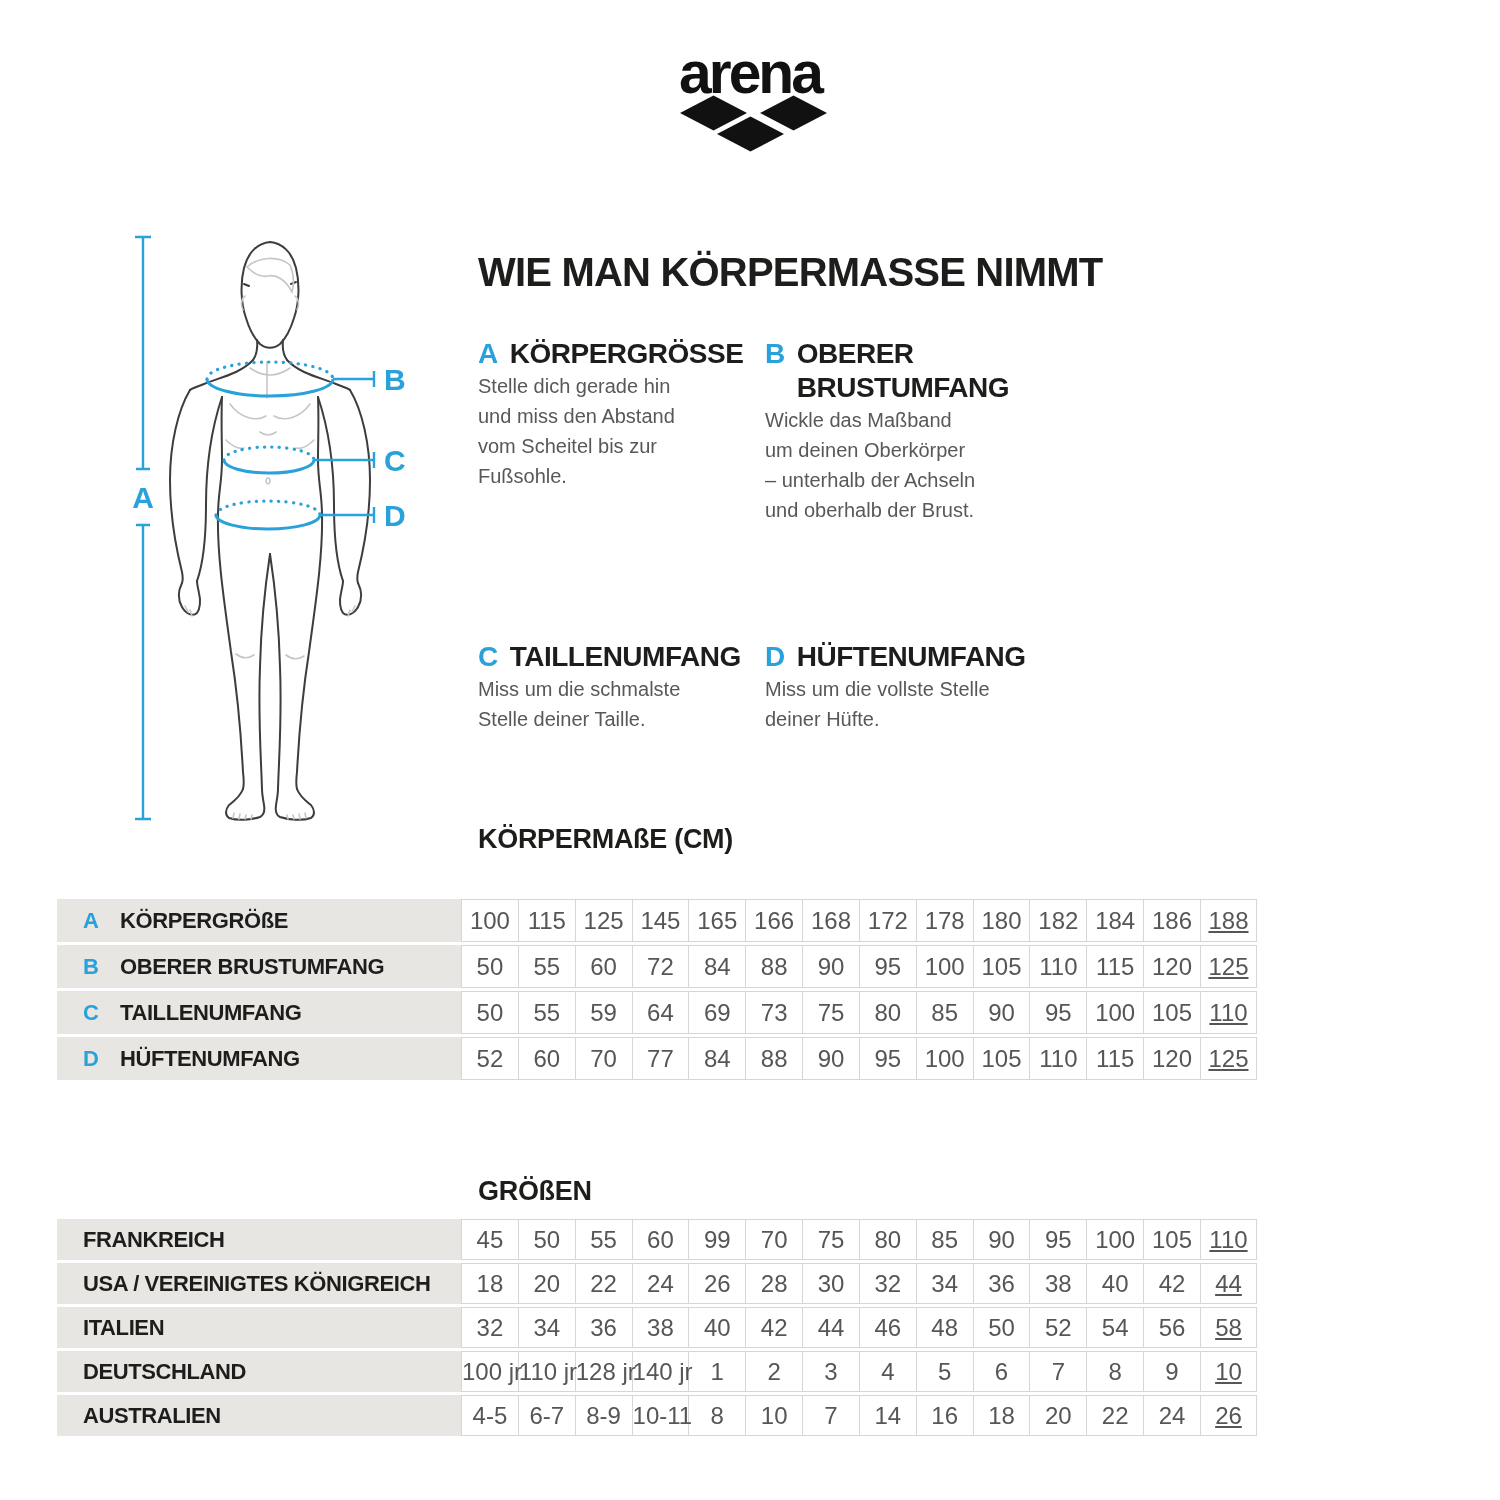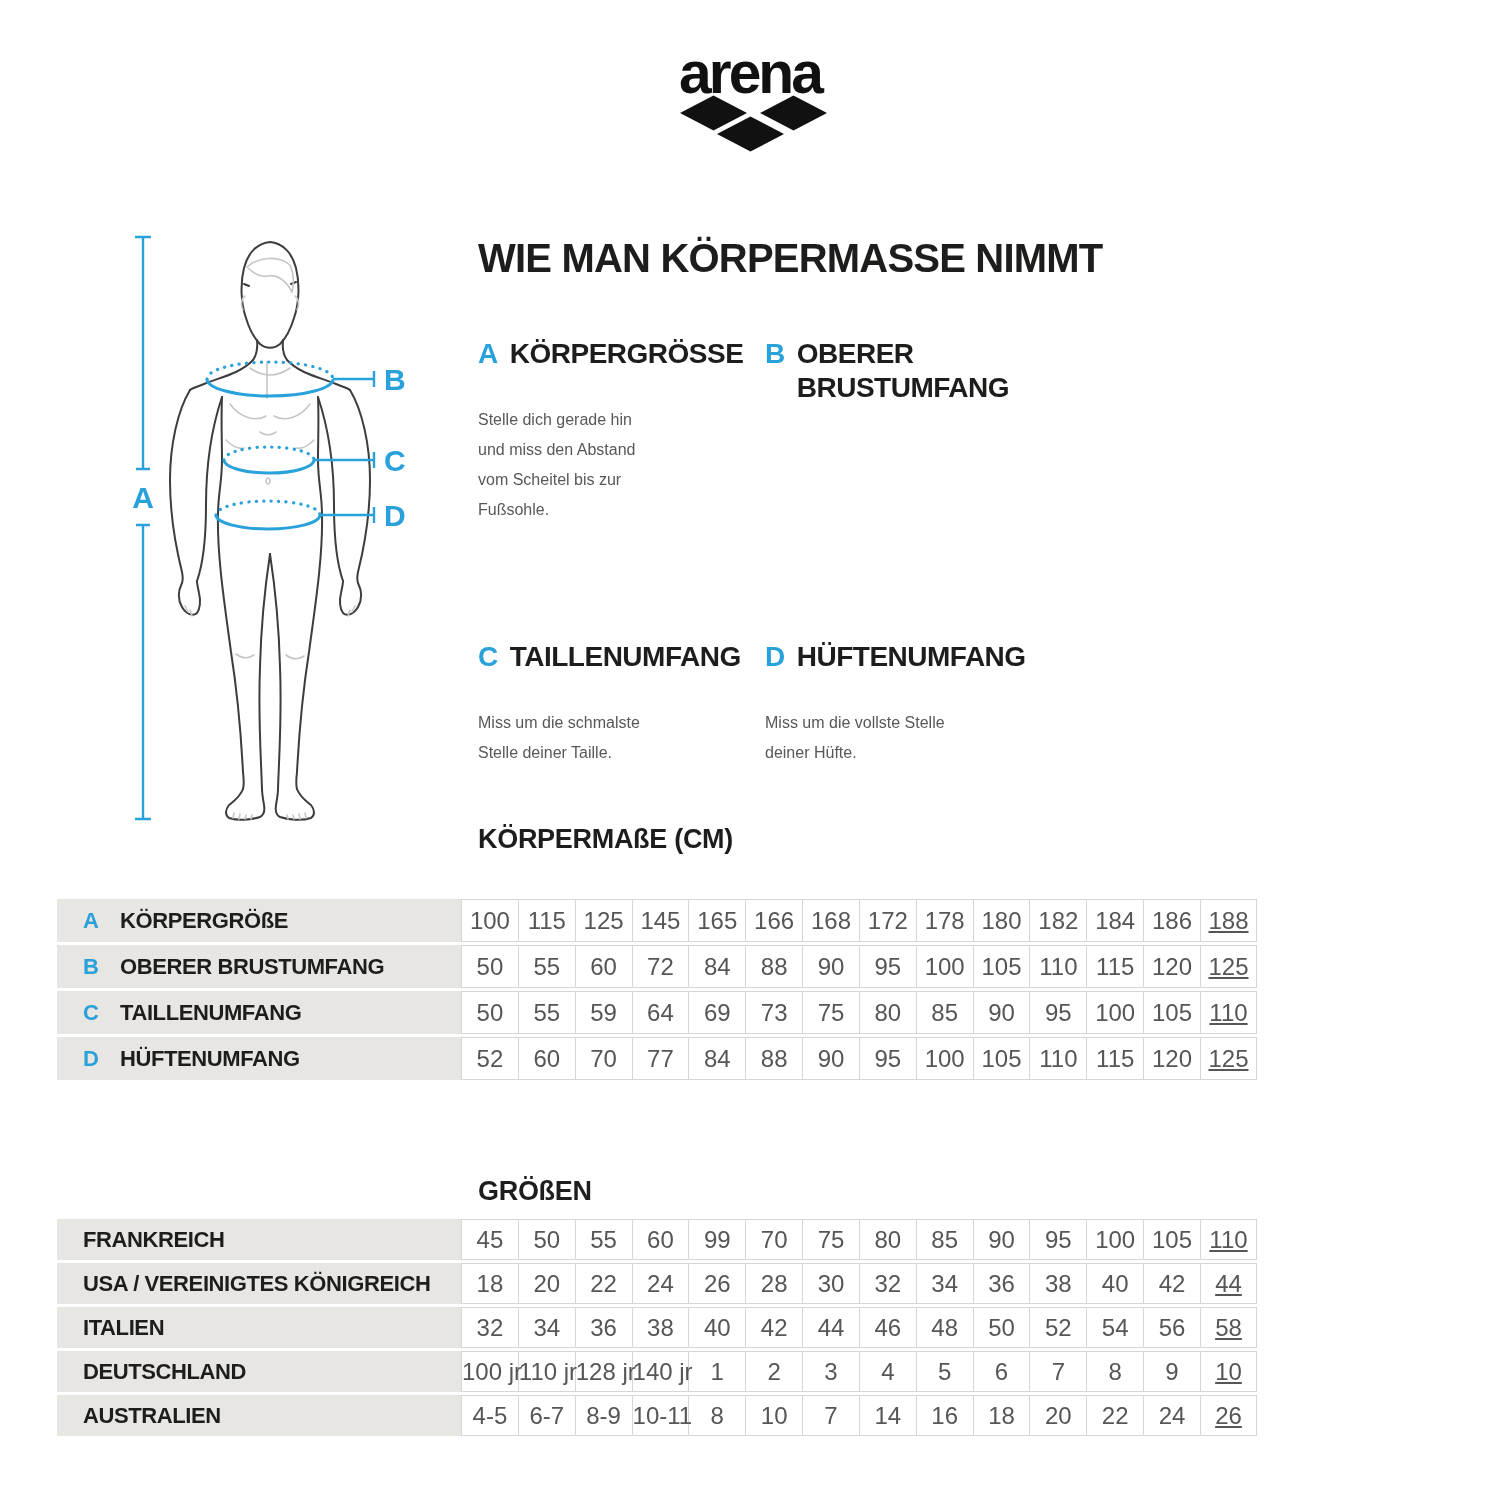--- a/index.html
+++ b/index.html
@@ -25,30 +25,30 @@
   .figure path{fill:none;}
   .outline{stroke:var(--outline);stroke-width:2;stroke-linecap:round;stroke-linejoin:round;}
   .detail{stroke:var(--detail);stroke-width:1.6;stroke-linecap:round;}
   .blu{stroke:var(--blue);fill:none;}
   .blu-solid{stroke-width:3;}
   .blu-dot{stroke-width:3.2;stroke-dasharray:0.2 7.2;stroke-linecap:round;}
   .blu-line{stroke-width:2.4;}
   .dim-letter{fill:var(--blue);font-weight:bold;font-size:30px;font-family:"Liberation Sans",sans-serif;}
 
   
-  .title{position:absolute;left:478px;top:236px;font-size:40px;font-weight:bold;letter-spacing:-0.8px;color:var(--ink);white-space:nowrap;}
+  .title{position:absolute;left:478px;top:250px;font-size:40px;font-weight:bold;letter-spacing:-0.8px;color:var(--ink);white-space:nowrap;}
   .section{position:absolute;width:300px;}
   .sec-a{left:478px;top:337px;}
   .sec-b{left:765px;top:337px;}
   .sec-c{left:478px;top:640px;}
   .sec-d{left:765px;top:640px;}
   .sec-head{display:flex;gap:12px;font-size:28px;font-weight:bold;letter-spacing:-0.5px;line-height:34px;}
   .sec-letter{color:var(--blue);}
   .sec-title{color:var(--ink);white-space:pre-line;}
-  .sec-text{margin-top:34px;font-size:16px;line-height:30px;color:var(--gray-text);white-space:pre-line;}
+  .sec-text{margin-top:0;font-size:20px;line-height:30px;color:var(--gray-text);white-space:pre-line;}
 
   
   .tbl-heading{position:absolute;left:478px;font-size:27px;font-weight:bold;letter-spacing:-0.3px;color:var(--ink);}
   .h-measure{top:824px;}
   .h-sizes{top:1176px;}
   .tbl-wrap{position:absolute;left:57px;width:1386px;}
   .w-measure{top:896px;}
   .w-sizes{top:1216px;}
   table.size-table{border-collapse:separate;border-spacing:0 3px;table-layout:fixed;width:1200px;}
   table.size-table col.label-col{width:404px;}
@@ -153,20 +153,24 @@
 vom Scheitel bis zur
 Fußsohle.</div>
   </div>
 
   <div class="section sec-b">
     <div class="sec-head">
       <span class="sec-letter">B</span>
       <span class="sec-title">OBERER
 BRUSTUMFANG</span>
     </div>
+    <div class="sec-text">Wickle das Maßband
+um deinen Oberkörper
+– unterhalb der Achseln
+und oberhalb der Brust.</div>
   </div>
 
   <div class="section sec-c">
     <div class="sec-head">
       <span class="sec-letter">C</span>
       <span class="sec-title">TAILLENUMFANG</span>
     </div>
     <div class="sec-text">Miss um die schmalste
 Stelle deiner Taille.</div>
   </div>

